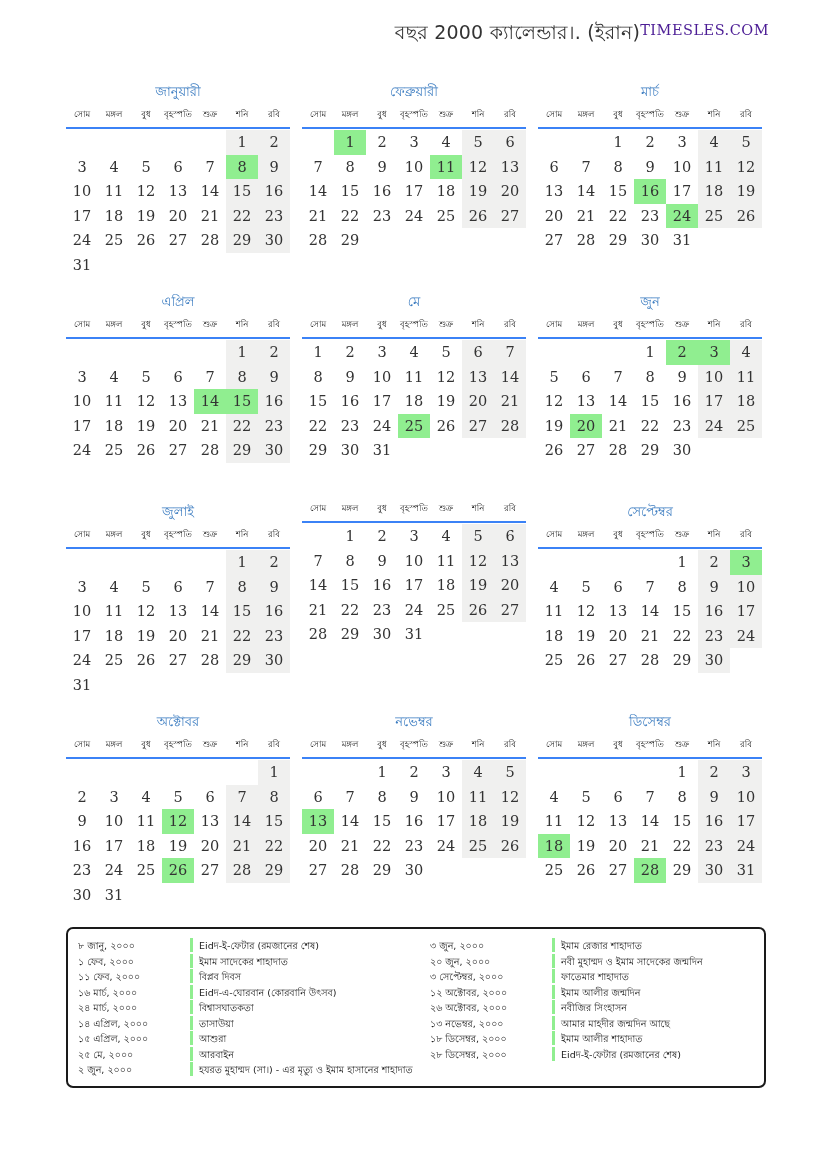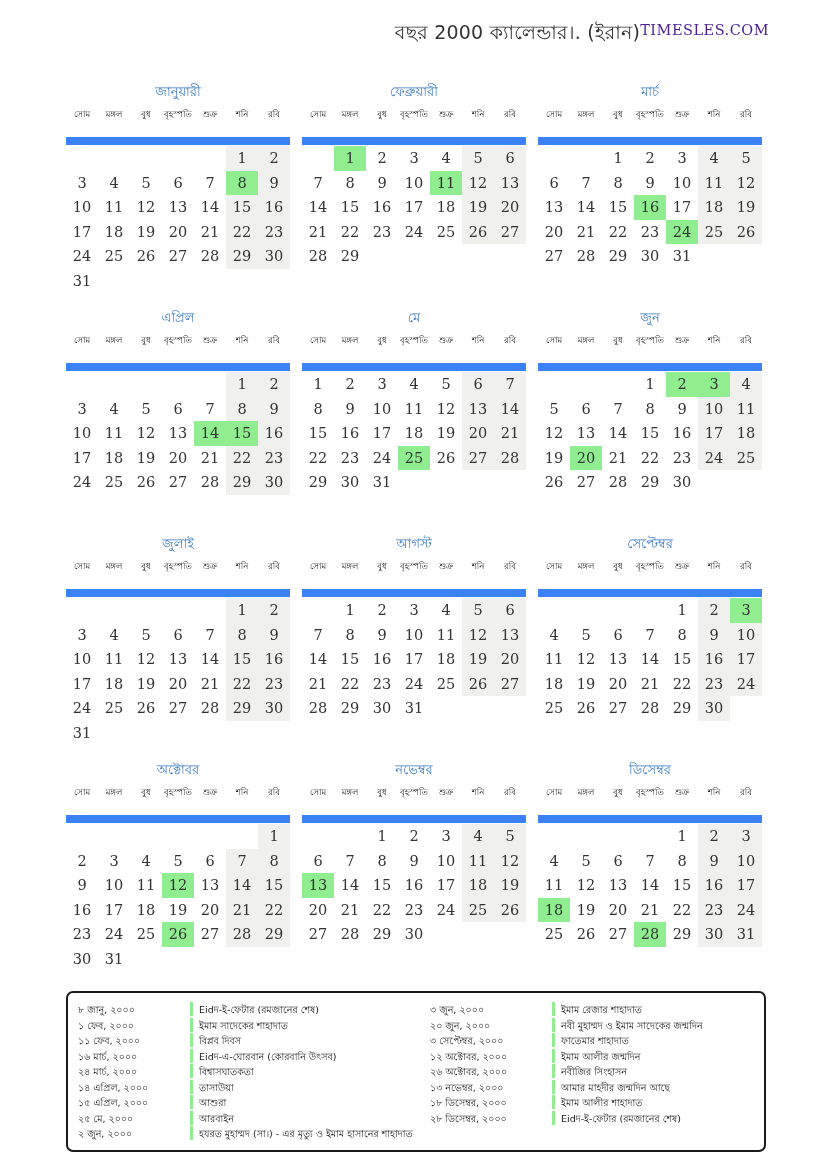--- a/index.html
+++ b/index.html
@@ -19,21 +19,21 @@
   .months{
     display:grid;grid-template-columns:repeat(3,224px);
     column-gap:12px;row-gap:15px;margin:32px 0 0 66px;
   }
   .month{width:224px;}
   .month-title{
     text-align:center;color:#3d7dc1;font-size:13px;height:18px;margin-bottom:8px;
   }
   .dow-row{
     display:grid;grid-template-columns:repeat(7,32px);
-    border-bottom:8px solid #3b82f6;padding-bottom:15px;align-items:end;
+    border-bottom:2px solid #3b82f6;padding-bottom:5px;align-items:end;
   }
   .dow{
     text-align:center;font-size:8.5px;color:#222;white-space:nowrap;overflow:visible;
   }
   .days{
     display:grid;grid-template-columns:repeat(7,32px);grid-auto-rows:24.5px;
     margin-top:1px;
   }
   .day{
     text-align:center;line-height:24.5px;
@@ -446,21 +446,20 @@
         <div class="day">31</div>
         <div class="day"></div>
         <div class="day"></div>
         <div class="day"></div>
         <div class="day"></div>
         <div class="day"></div>
         <div class="day"></div>
       </div>
     </div>
     <div class="month">
-      <div class="month-title">আগস্ট</div>
       <div class="dow-row">
         <span class="dow">সোম</span>
         <span class="dow">মঙ্গল</span>
         <span class="dow">বুধ</span>
         <span class="dow">বৃহস্পতি</span>
         <span class="dow">শুক্র</span>
         <span class="dow">শনি</span>
         <span class="dow">রবি</span>
       </div>
       <div class="days">

